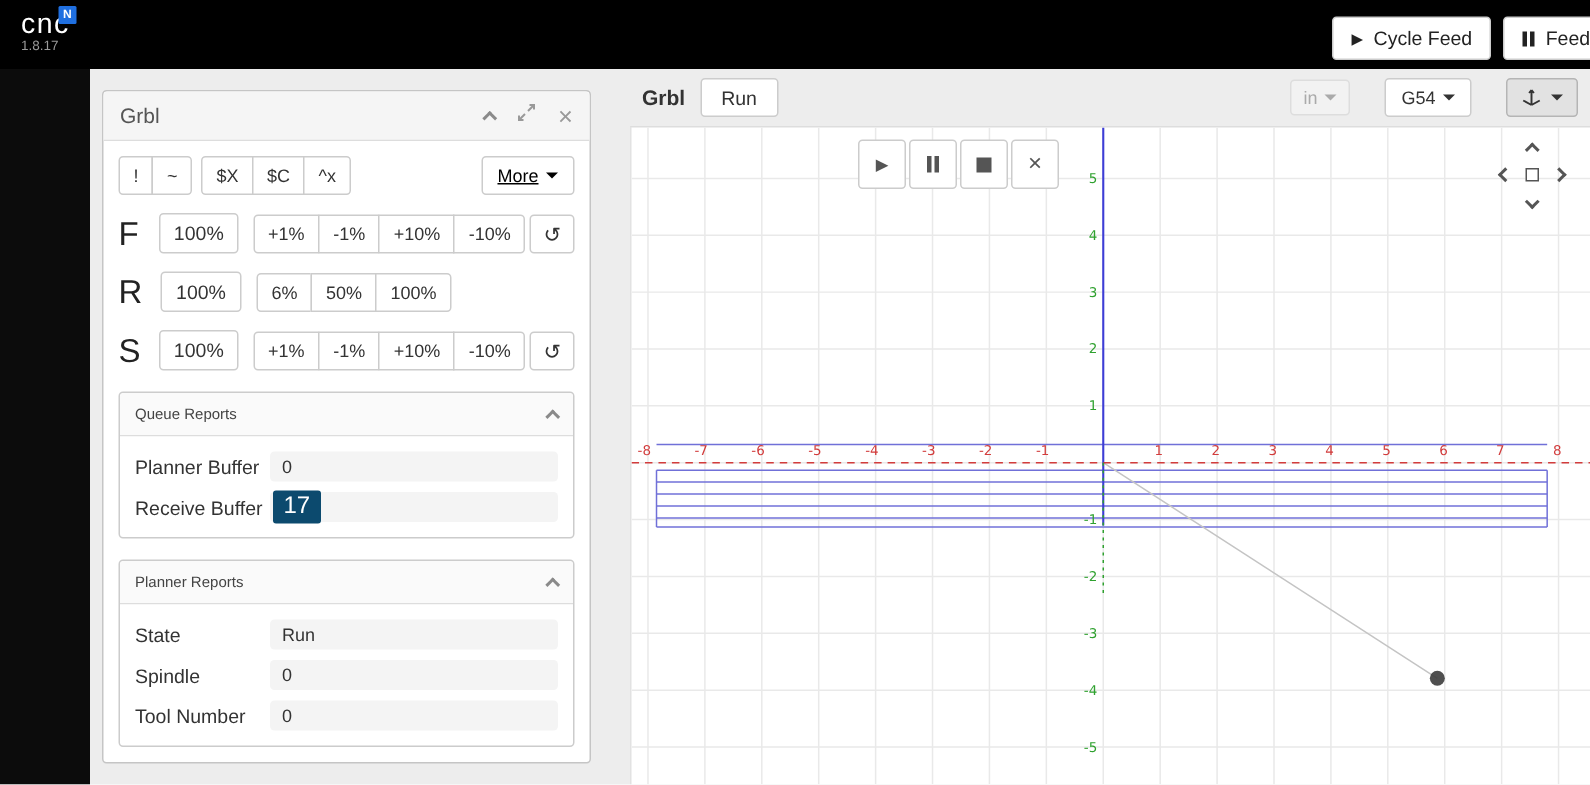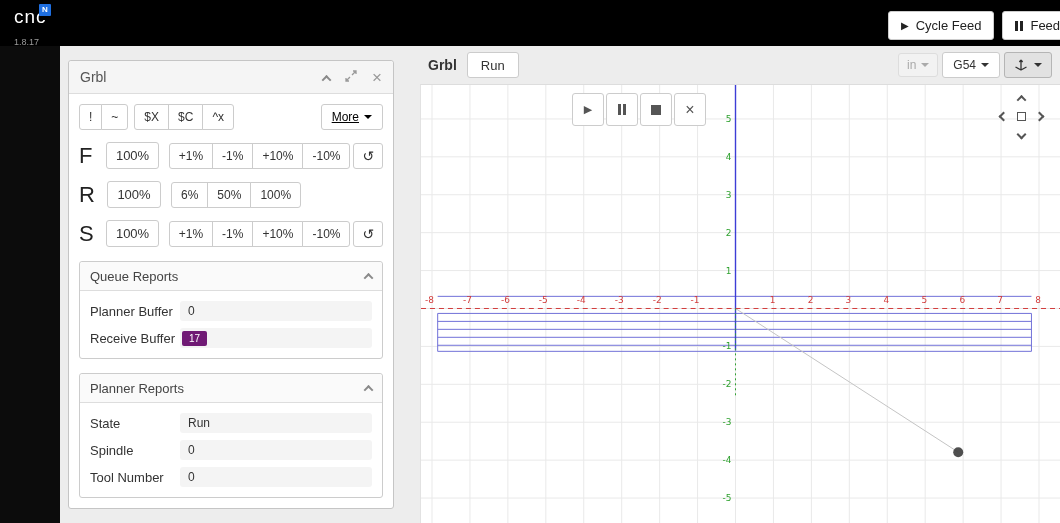--- a/index.html
+++ b/index.html
@@ -7,21 +7,21 @@
        font-family:"Liberation Sans",sans-serif;color:#333;}
   button{font-family:"Liberation Sans",sans-serif;cursor:pointer;box-sizing:border-box;}
   *{box-sizing:border-box;}
 
   
   .topbar{position:absolute;top:0;left:0;width:1060px;height:46px;background:#000;z-index:6;}
   .logo{position:absolute;left:14px;top:7px;color:#fff;line-height:1;}
   .logo-text{font-size:19px;letter-spacing:1px;color:#ffffff;}
   .logo-badge{position:absolute;top:-3px;left:25px;background:#1f6fe0;color:#fff;
               font-size:8px;font-weight:bold;padding:2px 3px;border-radius:1px;}
-  .logo-version{color:#9a9a9a;font-size:9px;margin-top:12px;}
+  .logo-version{color:#9a9a9a;font-size:9px;margin-top:0;}
   .topbar-actions{position:absolute;left:888px;top:11px;display:flex;gap:8px;}
   .btn-white{background:#fff;border:1px solid #ccc;border-radius:3px;height:29px;
              padding:0 12px;font-size:13px;color:#222;display:inline-flex;
              align-items:center;gap:7px;white-space:nowrap;}
   .icon-play-sm{font-size:10px;color:#222;}
   .pause-bars{display:inline-flex;gap:2px;}
   .pause-bars i{width:3px;height:10px;background:#222;display:block;}
 
   
   .sidebar{position:absolute;left:0;top:46px;width:60px;bottom:0;background:#0c0c0c;}
@@ -60,39 +60,39 @@
   .ovr-letter{font-size:22px;color:#222;width:22px;}
   .ovr-value{width:54px;height:27px;border:1px solid #ccc;border-radius:3px;display:flex;
              align-items:center;justify-content:center;font-size:13px;margin-left:6px;color:#333;}
   .ovr-buttons{margin-left:10px;}
   .btn-undo{margin-left:3px;width:30px;height:26px;background:#fff;border:1px solid #ccc;
             border-radius:3px;font-size:14px;color:#333;display:inline-flex;
             align-items:center;justify-content:center;}
 
   .panel{border:1px solid #ccc;border-radius:3px;margin-top:14px;}
   .panel-header{height:29px;background:#fafafa;border-bottom:1px solid #ddd;display:flex;
-                align-items:center;padding:0 10px;font-size:13px;color:#444;
+                align-items:center;padding:0 10px;font-size:10px;color:#444;
                 border-radius:3px 3px 0 0;}
   .panel-header .ph-title{flex:1;}
   .panel-body{padding:10px;}
   .kv-row{display:flex;align-items:center;margin-bottom:7px;}
   .kv-row:last-child{margin-bottom:0;}
   .kv-label{font-size:13px;color:#333;flex:1;}
   .kv-value{width:192px;height:20px;background:#f4f4f4;border-radius:3px;font-size:12px;
             color:#333;display:flex;align-items:center;padding:0 8px;}
   .kv-value.has-badge{padding:0 2px;}
-  .badge-cyan{background:#701a75;color:#fff;font-size:10px;padding:2px 7px;border-radius:2px;}
+  .badge-cyan{background:#0c4a6e;color:#fff;font-size:16px;padding:2px 7px;border-radius:2px;}
 
   
   .vz{position:absolute;left:420px;top:46px;width:640px;bottom:0;}
   .vz-header{height:38px;display:flex;align-items:center;padding:0 8px;gap:10px;}
   .vz-title{font-weight:bold;font-size:14px;color:#333;}
   .btn-run{height:26px;padding:0 13px;background:#fff;border:1px solid #ccc;border-radius:3px;
            font-size:13px;color:#333;}
-  .vz-header-right{margin-left:auto;display:flex;gap:4px;align-items:center;}
+  .vz-header-right{margin-left:auto;display:flex;gap:23px;align-items:center;}
   .btn-units{height:24px;padding:0 8px;font-size:12px;color:#aaa;background:#f2f2f2;
              border:1px solid #ddd;border-radius:3px;display:inline-flex;gap:5px;align-items:center;}
   .btn-wcs{height:26px;padding:0 10px;font-size:12px;color:#333;background:#fff;
            border:1px solid #ccc;border-radius:3px;display:inline-flex;gap:5px;align-items:center;}
   .btn-cam{height:26px;padding:0 9px;background:#e2e2e2;border:1px solid #b5b5b5;border-radius:3px;
            display:inline-flex;gap:6px;align-items:center;color:#333;}
 
   .vz-canvas{position:absolute;top:38px;left:0;right:0;bottom:0;background:#fff;
              border-top:1px solid #ddd;border-left:1px solid #e2e2e2;}
   #vz-svg{position:absolute;top:0;left:0;width:100%;height:100%;}

